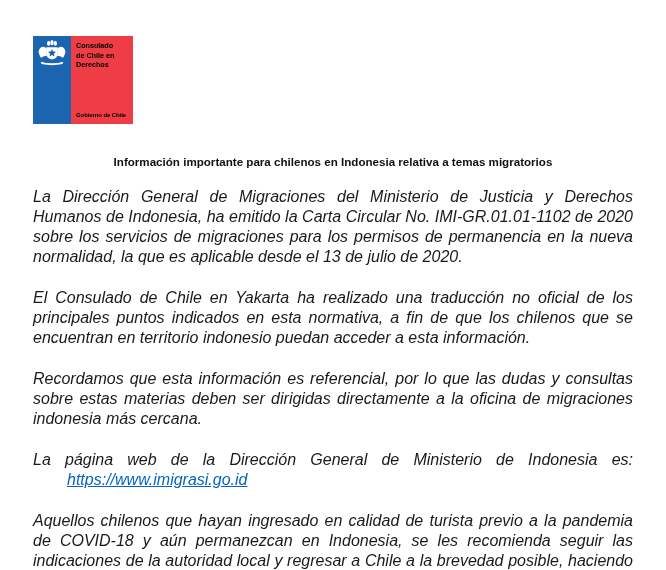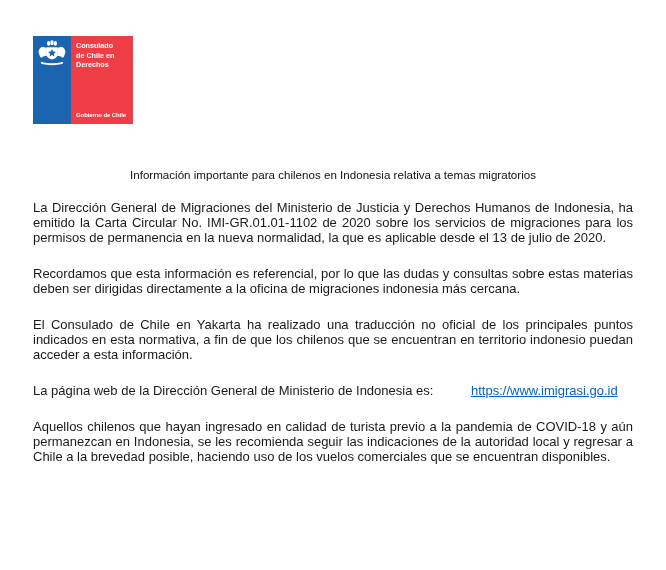--- a/index.html
+++ b/index.html
@@ -19,46 +19,47 @@
   .logo { display: flex; width: 100px; height: 88px; }
   .logo-blue {
     width: 38px; height: 88px;
     background: #1b64b0;
     display: flex; justify-content: center;
     padding-top: 4px;
   }
   .logo-red {
     width: 62px; height: 88px;
     background: #ee3d44;
-    color: #ffffff;
+    color: #000000;
     display: flex; flex-direction: column; justify-content: space-between;
     padding: 5px 1px 6px 5px;
   }
   .logo-red .consulate-name div {
     font-size: 7.2px; font-weight: bold; line-height: 9.5px;
     white-space: nowrap;
   }
   .logo-red .gov-footer {
     font-size: 6px; font-weight: bold; letter-spacing: -0.1px;
     white-space: nowrap;
   }
   
   .doc-title {
-    margin-top: 44px;
+    margin-top: 31px;
     margin-bottom: 19px;
     text-align: center;
-    font-size: 11.6px; font-weight: normal;
+    font-size: 11.6px; font-weight: bold;
     color: #111111;
   }
   .doc-body p {
-    font-size: 13px;
-    line-height: 15px;
+    font-size: 16px;
+    line-height: 20px;
     text-align: justify;
     margin-bottom: 21px;
     color: #1a1a1a;
+    font-style: italic;
   }
   .doc-body a {
     color: #0563c1;
     text-decoration: underline;
     cursor: pointer;
     margin-left: 34px;
   }
 </style>
 </head>
 <body>
@@ -87,19 +88,19 @@
         <div>Derechos</div>
       </div>
       <div class="gov-footer">Gobierno de Chile</div>
     </div>
   </div>
 
   <h1 class="doc-title">Información importante para chilenos en Indonesia relativa a temas migratorios</h1>
 
   <div class="doc-body">
     <p>La Dirección General de Migraciones del Ministerio de Justicia y Derechos Humanos de Indonesia, ha emitido la Carta Circular No. IMI-GR.01.01-1102 de 2020 sobre los servicios de migraciones para los permisos de permanencia en la nueva normalidad, la que es aplicable desde el 13 de julio de 2020.</p>
+    <p>El Consulado de Chile en Yakarta ha realizado una traducción no oficial de los principales puntos indicados en esta normativa, a fin de que los chilenos que se encuentran en territorio indonesio puedan acceder a esta información.</p>
     <p>Recordamos que esta información es referencial, por lo que las dudas y consultas sobre estas materias deben ser dirigidas directamente a la oficina de migraciones indonesia más cercana.</p>
-    <p>El Consulado de Chile en Yakarta ha realizado una traducción no oficial de los principales puntos indicados en esta normativa, a fin de que los chilenos que se encuentran en territorio indonesio puedan acceder a esta información.</p>
     <p><span>La página web de la Dirección General de Ministerio de Indonesia es: </span><a>https://www.imigrasi.go.id</a></p>
     <p>Aquellos chilenos que hayan ingresado en calidad de turista previo a la pandemia de COVID-18 y aún permanezcan en Indonesia, se les recomienda seguir las indicaciones de la autoridad local y regresar a Chile a la brevedad posible, haciendo uso de los vuelos comerciales que se encuentran disponibles.</p>
   </div>
 
 </div>
 
 </body></html>

